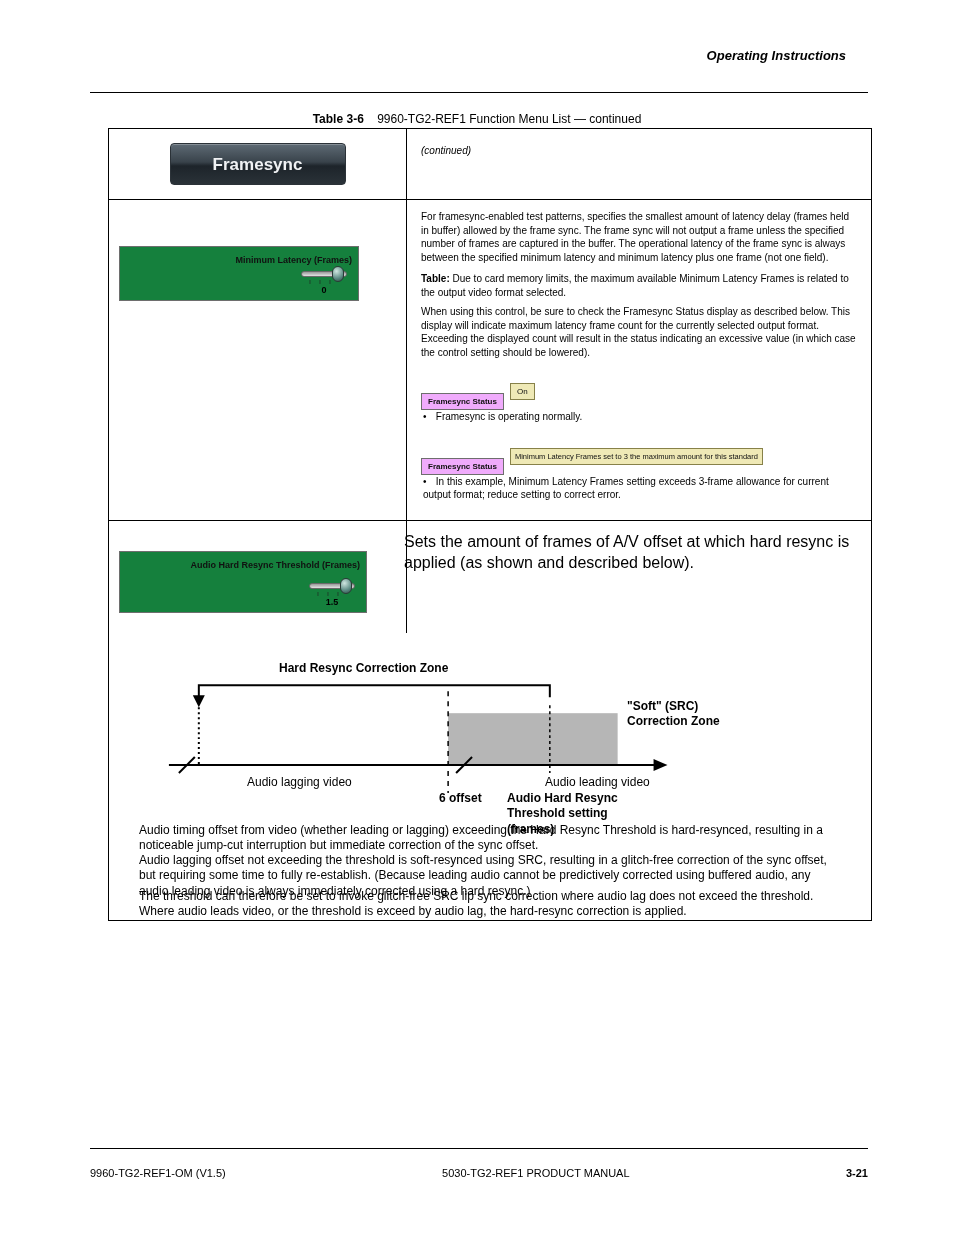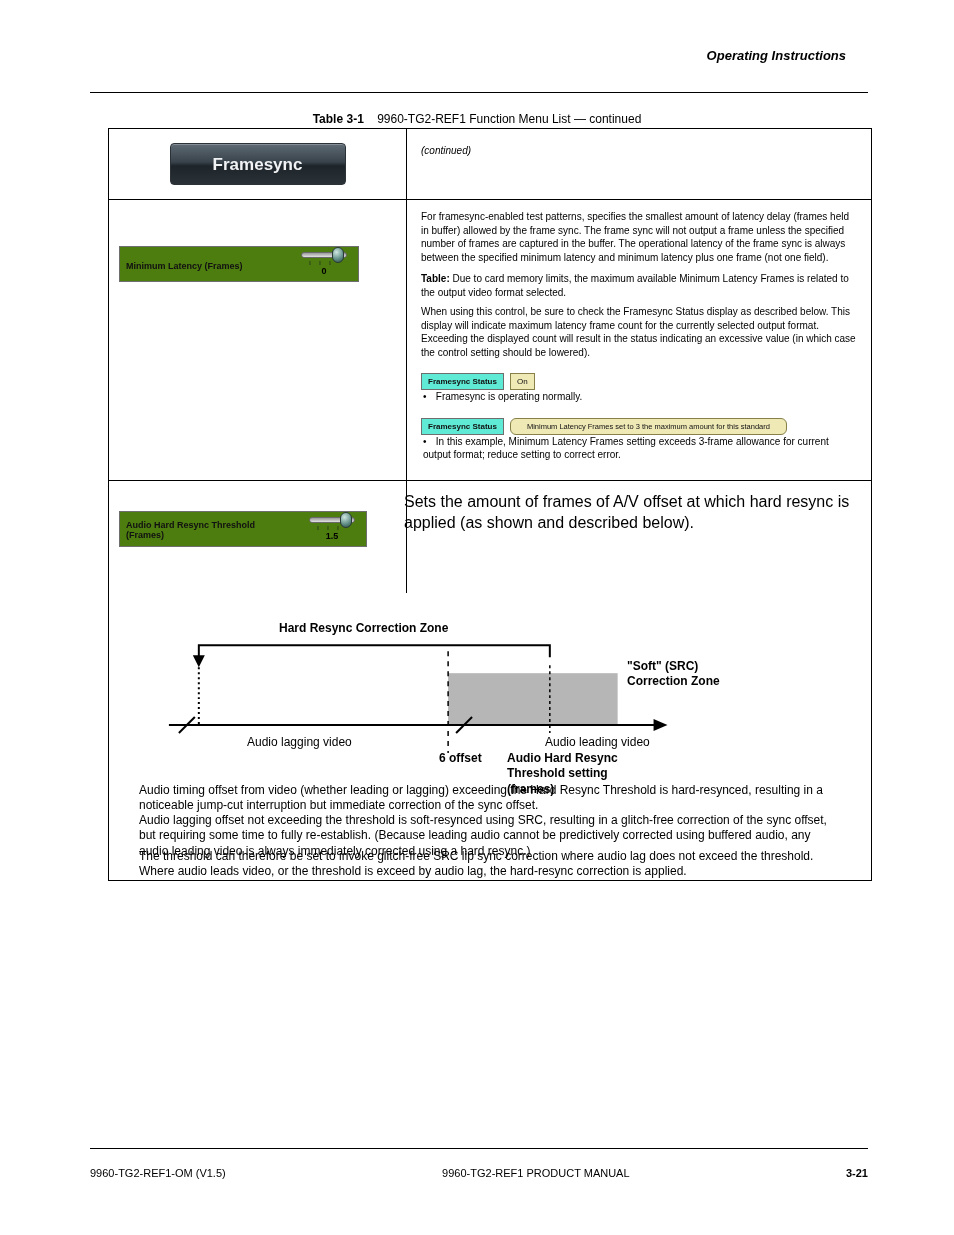--- a/index.html
+++ b/index.html
@@ -88,28 +88,29 @@
     box-shadow: inset 0 1px 0 rgba(255,255,255,0.25);
   }
   .continued {
     font-style: italic;
     font-size: 10px;
     text-align: left;
     margin-top: 6px;
   }
   
   .ctrl-box {
-    background: #4d7c0f;
+    background: #15803d;
     border: 1px solid #6e6e6e;
     padding: 5px 6px;
     width: 240px;
     margin-top: 36px;
     display: flex;
-    align-items: center;
+    align-items: flex-end;
     gap: 6px;
+    flex-direction: column;
   }
   .ctrl-box.wide { width: 248px; gap: 13px; }
   .ctrl-label {
     font-size: 9px;
     font-weight: bold;
     color: #111;
     flex: 1;
     padding-top: 3px;
   }
   .slider-wrap {
@@ -150,35 +151,36 @@
   .note-para { line-height: 1.35; }
   .note-label { font-weight: bold; }
   .status-group { margin-top: 14px; margin-bottom: 8px; }
   .status-row {
     display: flex;
     align-items: center;
     gap: 6px;
     margin-top: 4px;
   }
   .status-label {
-    background: #5eead4;
+    background: #f0abfc;
     border: 1px solid #6e6e6e;
     font-size: 8px;
     font-weight: bold;
     padding: 3px 6px;
     color: #111;
+    margin-top: 20px;
   }
   .status-value {
     background: #efe9b6;
     border: 1px solid #878149;
     font-size: 8px;
     padding: 3px 6px;
     color: #111;
   }
-  .status-value.wide { font-size: 7.5px; padding: 3px 16px; border-radius: 6px; }
+  .status-value.wide { font-size: 7.5px; padding: 3px 4px; }
   .bullet-line { margin-left: 2px; line-height: 1.35; }
   .bullet-line .dot { display:inline-block; width:10px; }
   
   .row3 {
     position: relative;
     padding: 0;
     min-height: 400px;
   }
   .row3 .cell-left-abs {
     position: absolute;
@@ -227,21 +229,21 @@
 <body>
 
 <div class="page">
 
   <div class="header-area">
     <div class="header-title">Operating Instructions</div>
   </div>
   <div class="header-rule"></div>
 
   <div class="table-caption">
-    <span class="tlabel">Table 3-1</span>
+    <span class="tlabel">Table 3-6</span>
     <span>&nbsp;&nbsp;</span>
     <span>9960-TG2-REF1 Function Menu List — continued</span>
   </div>
 
   <div class="outer-table">
 
     <div class="row">
       <div class="cell-left">
         <div class="badge">Framesync</div>
       </div>
@@ -344,17 +346,17 @@
         <div class="diag-text" style="top:192px; left:0; right:0;">Audio lagging offset not exceeding the threshold is soft-resynced using SRC, resulting in a glitch-free correction of the sync offset, but requiring some time to fully re-establish. (Because leading audio cannot be predictively corrected using buffered audio, any audio leading video is always immediately corrected using a hard resync.)</div>
         <div class="diag-text" style="top:228px; left:0; right:0;">The threshold can therefore be set to invoke glitch-free SRC lip sync correction where audio lag does not exceed the threshold. Where audio leads video, or the threshold is exceed by audio lag, the hard-resync correction is applied.</div>
       </div>
     </div>
 
   </div>
 
   <div class="footer-rule"></div>
   <div class="footer">
     <span class="rev">9960-TG2-REF1-OM (V1.5)</span>
-    <span>9960-TG2-REF1 PRODUCT MANUAL</span>
+    <span>5030-TG2-REF1 PRODUCT MANUAL</span>
     <span class="pg">3-21</span>
   </div>
 
 </div>
 
 </body></html>

